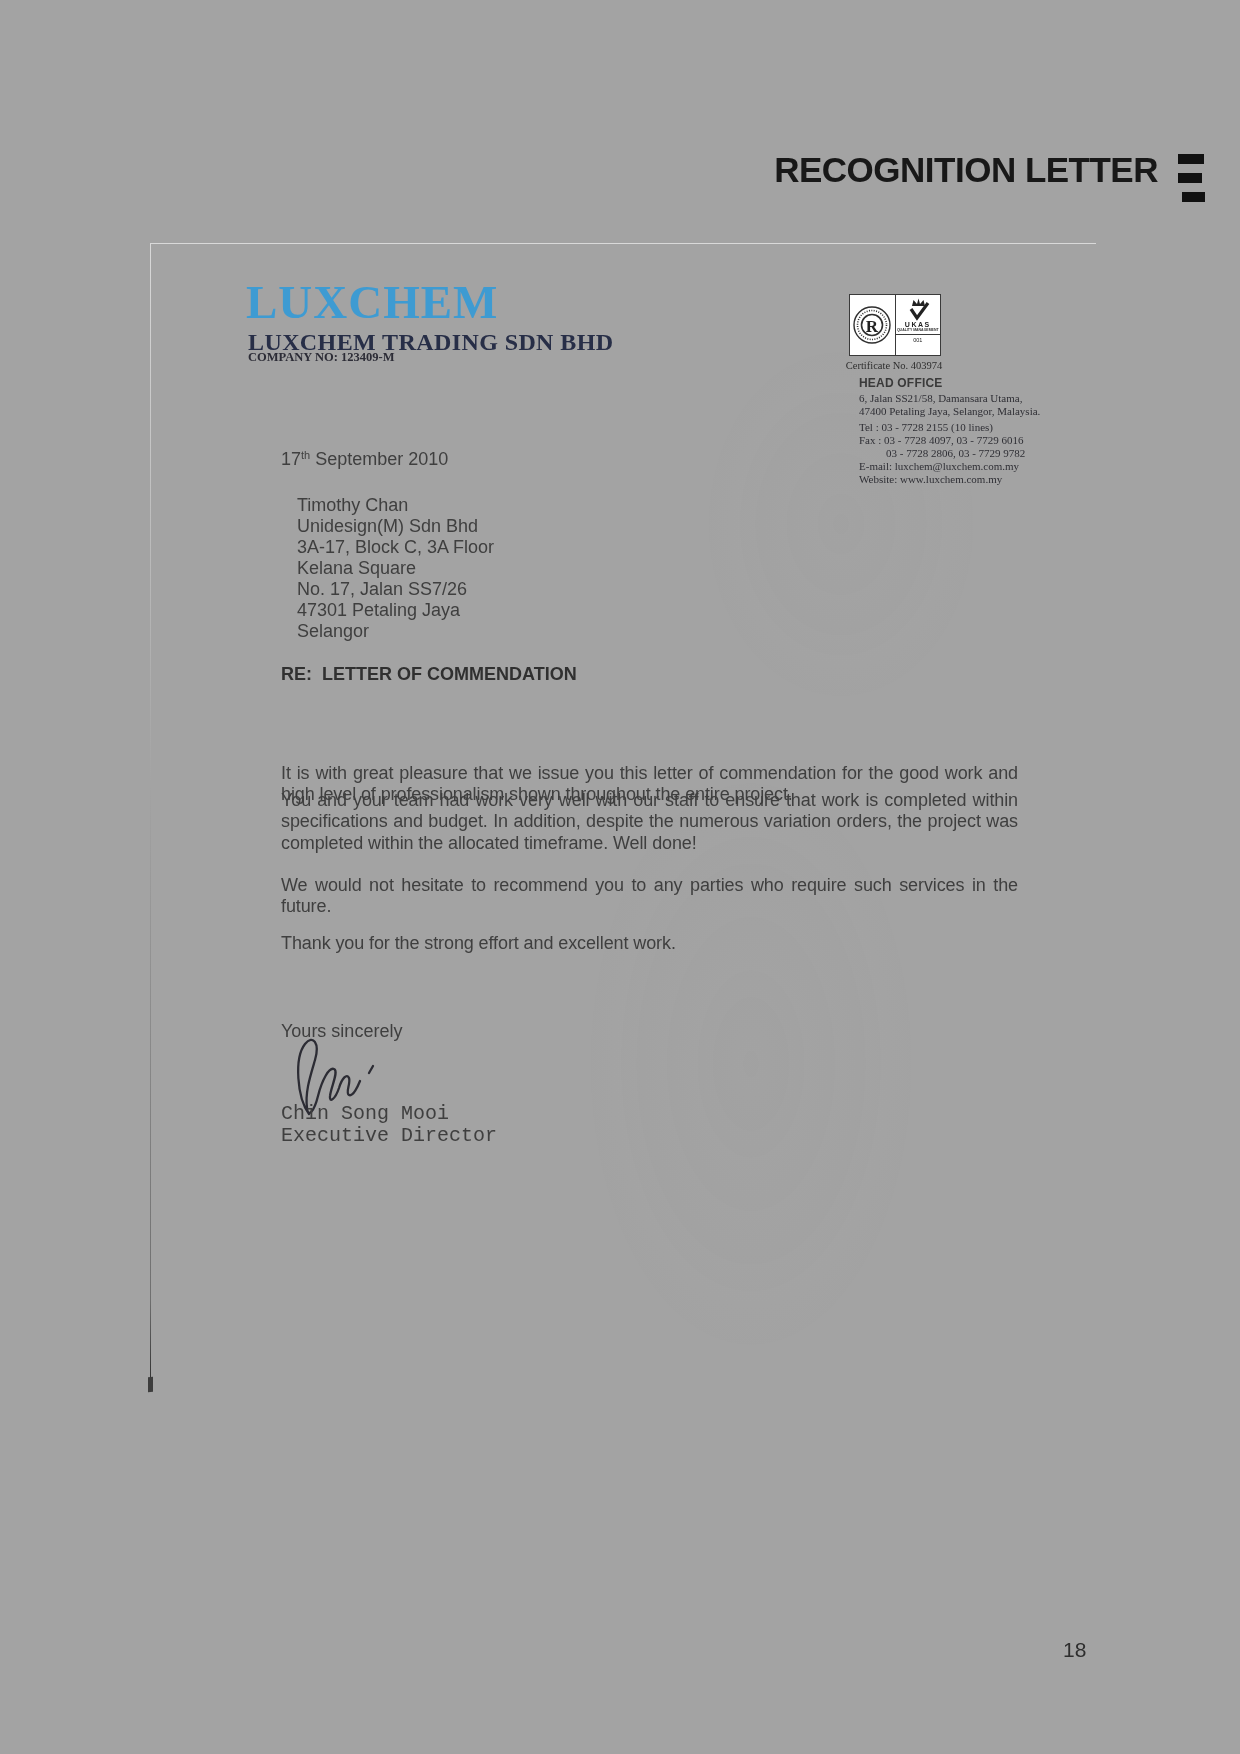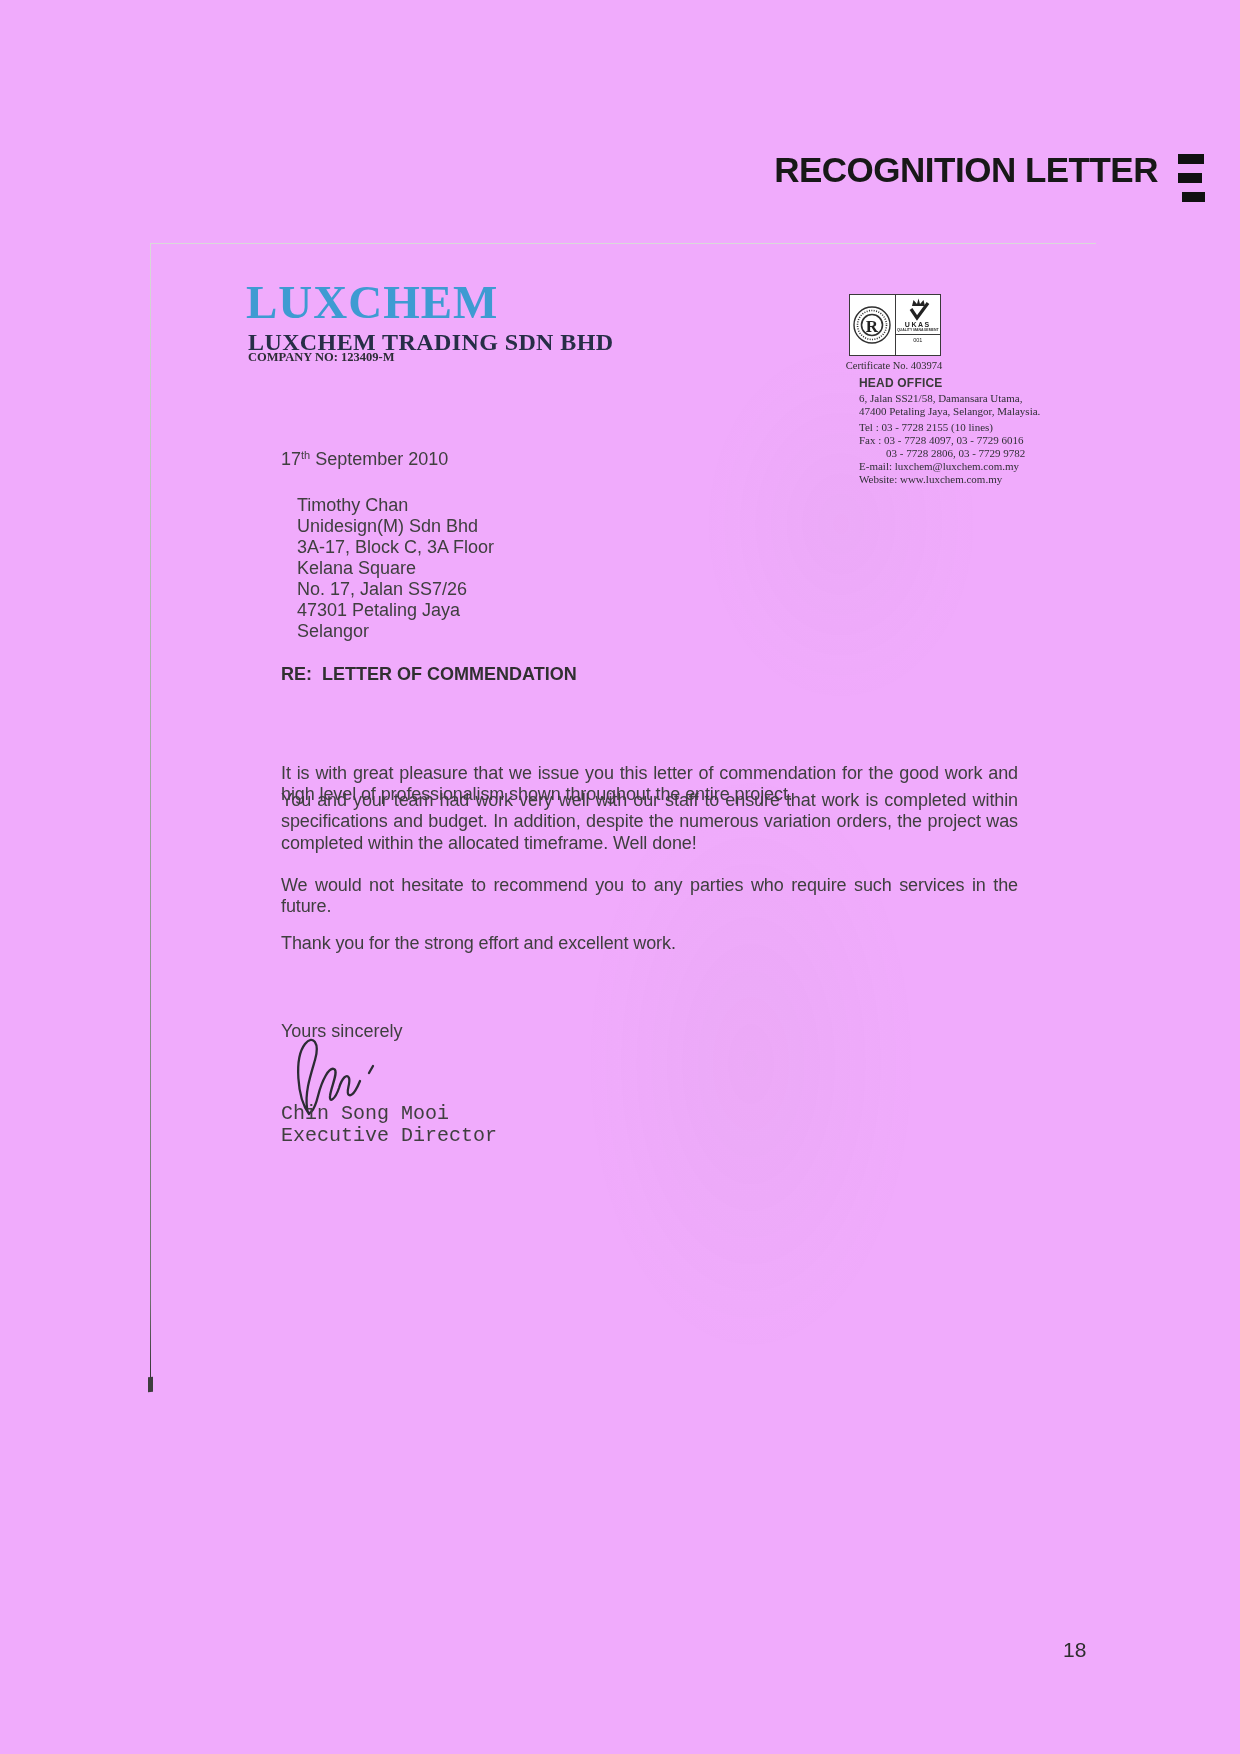--- a/index.html
+++ b/index.html
@@ -1,17 +1,17 @@
 <!DOCTYPE html>
 <html><head>
 <meta charset="utf-8">
 <style>
   html,body{margin:0;padding:0;}
   body{width:1240px;height:1754px;background:#ffffff;font-family:"Liberation Sans",sans-serif;}
-  .page{position:relative;width:1240px;height:1754px;background:#f0abfc;overflow:hidden;}
+  .page{position:relative;width:1240px;height:1754px;background:#a3a3a3;overflow:hidden;}
 
   
   .banner{position:absolute;top:152px;right:35px;display:flex;align-items:flex-start;gap:20px;}
   .banner-title{font-size:35px;font-weight:bold;letter-spacing:-0.5px;color:#181818;line-height:36px;}
   .bars-icon{display:flex;flex-direction:column;gap:9px;margin-top:2px;}
   .bars-icon .bar{height:10px;background:#111;}
   .bars-icon .bar:nth-child(1){width:26px;}
   .bars-icon .bar:nth-child(2){width:24px;}
   .bars-icon .bar:nth-child(3){width:23px;margin-left:4px;}
 

